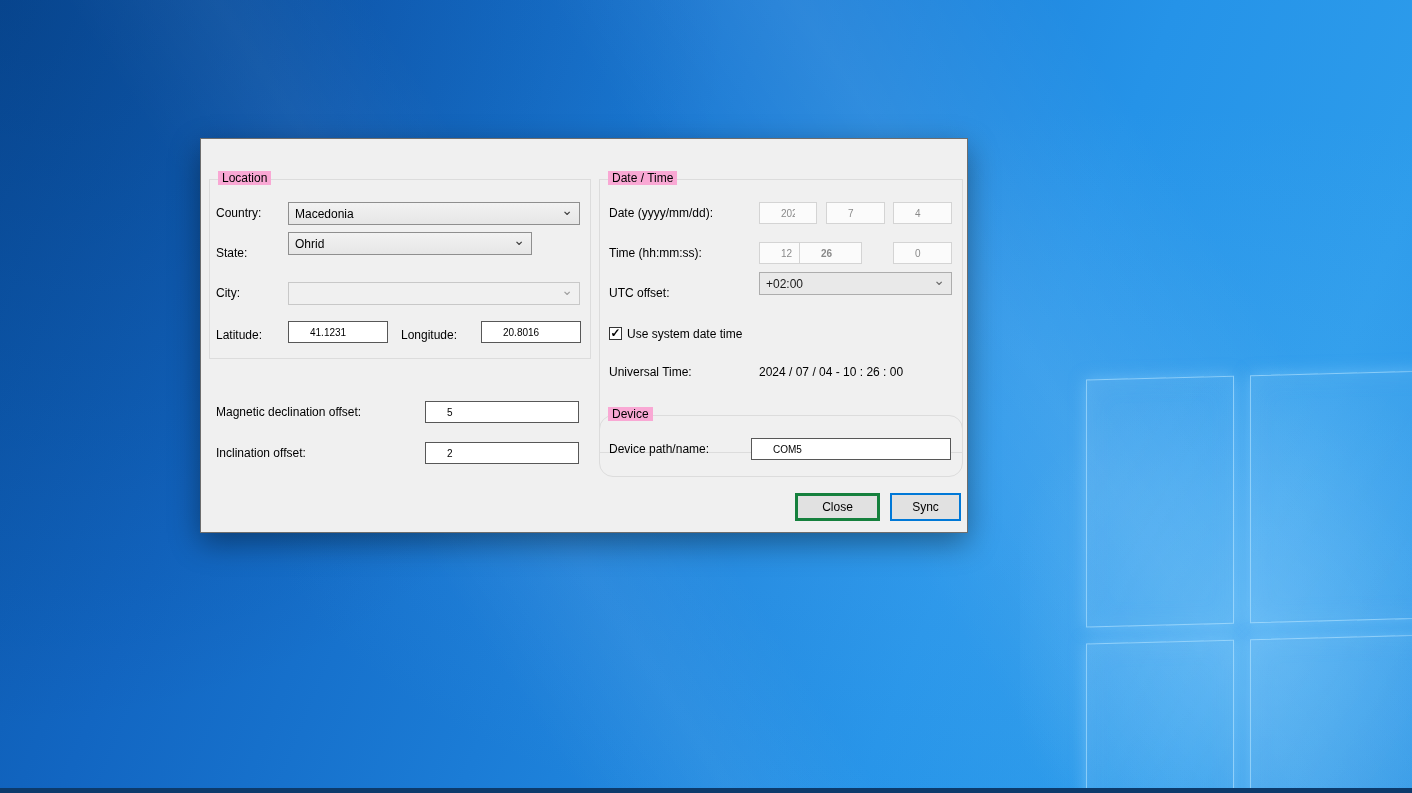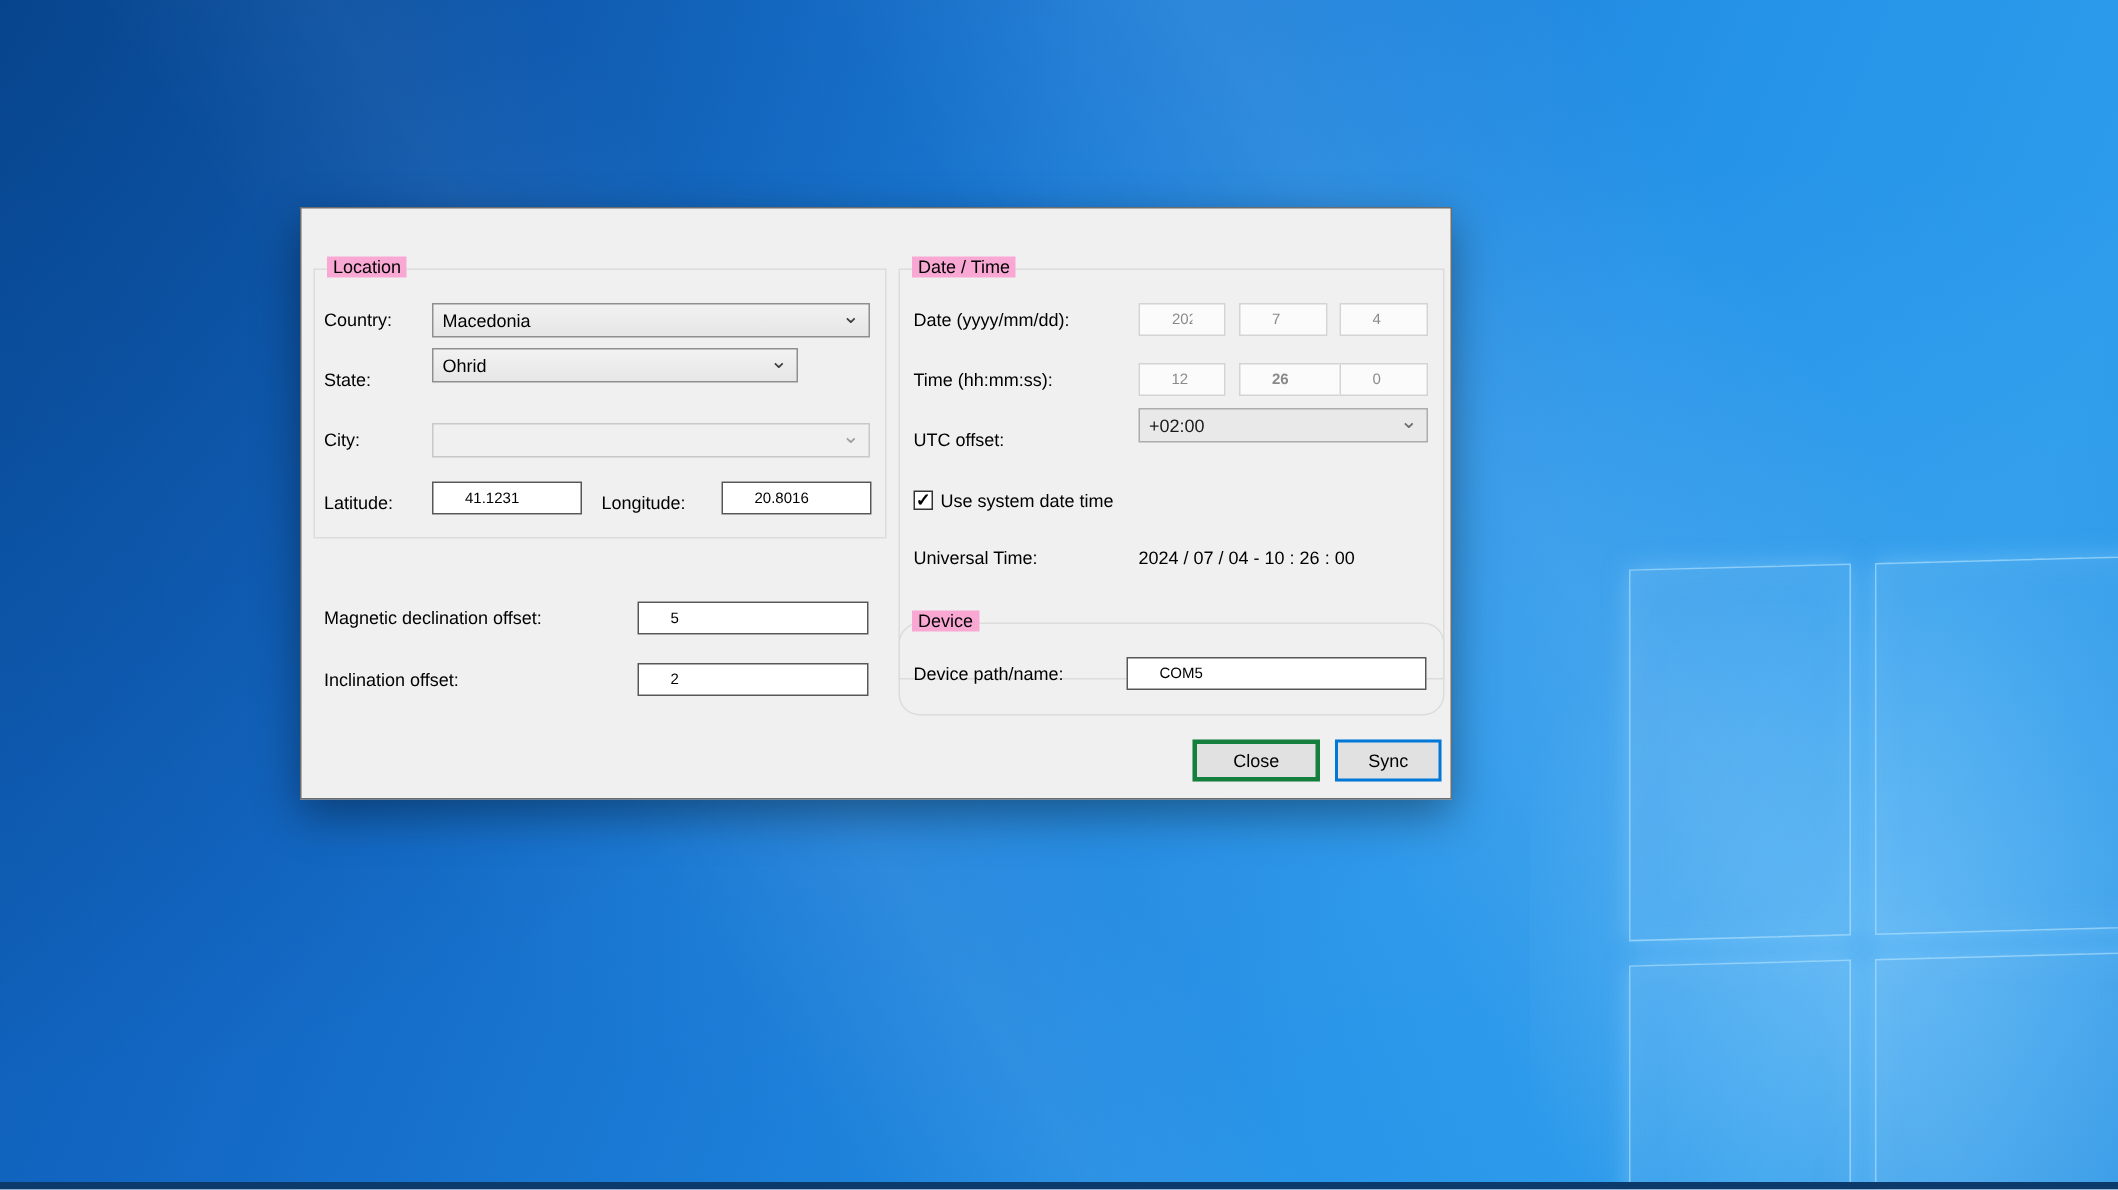--- a/index.html
+++ b/index.html
@@ -179,21 +179,21 @@
   <div class="group" id="group-datetime">
     <span class="legend">Date / Time</span>
   </div>
   <span class="lbl" style="left:408px; top:67px;">Date (yyyy/mm/dd):</span>
   <input class="textbox disabled" style="left: 558px; top: 63px; width: 58px;" value="2024">
   <input class="textbox disabled" style="left: 625px; top: 63px; width: 59px;" value="7">
   <input class="textbox disabled" style="left: 692px; top: 63px; width: 59px;" value="4">
 
   <span class="lbl" style="left:408px; top:107px;">Time (hh:mm:ss):</span>
   <input class="textbox disabled" style="left: 558px; top: 103px; width: 58px;" value="12">
-  <input class="textbox disabled" style="left: 625px; top: 103px; width: 79px; font-weight: bold;" value="26">
+  <input class="textbox disabled" style="left: 598px; top: 103px; width: 63px; font-weight: bold;" value="26">
   <input class="textbox disabled" style="left: 692px; top: 103px; width: 59px;" value="0">
 
   <span class="lbl" style="left:408px; top:147px;">UTC offset:</span>
   <div class="combo soft" style="left:558px; top:133px; width:193px;">
     <span class="combo-text">+02:00</span>
     <span class="chev">⌄</span>
   </div>
 
   <div class="checkbox" style="left:408px; top:188px;">
     <span>✓</span>

